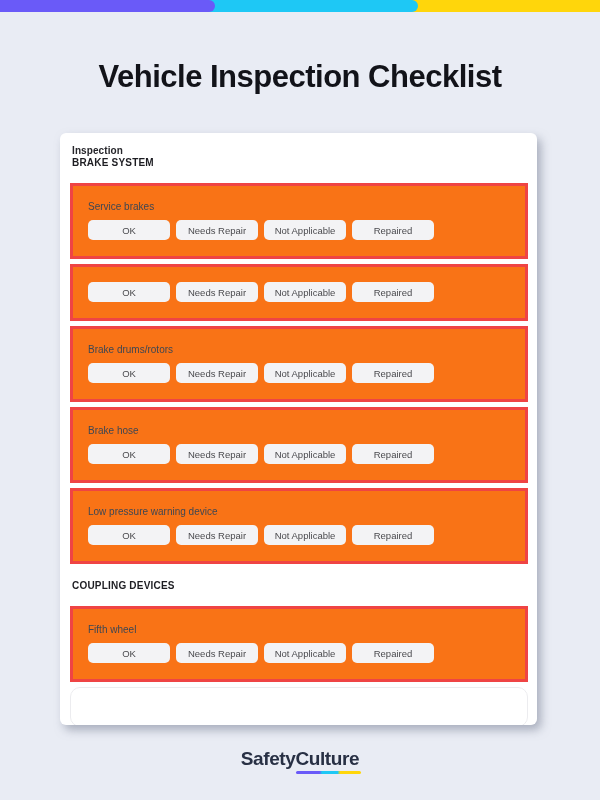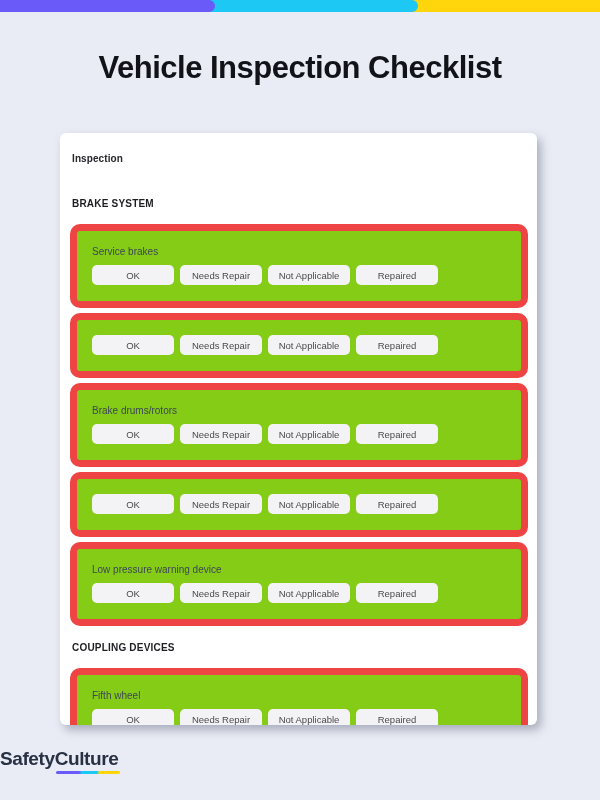--- a/index.html
+++ b/index.html
@@ -13,51 +13,51 @@
 
   
   .topbar { position: absolute; top: 0; left: 0; width: 600px; height: 12px; }
   .bar { position: absolute; top: 0; height: 12px; }
   .bar-yellow { left: 390px; right: 0; }
   .bar-cyan   { left: 190px; width: 228px; border-radius: 0 7px 7px 0; }
   .bar-purple { left: 0; width: 215px; border-radius: 0 7px 7px 0; }
 
   
   .page-title {
-    position: absolute; top: 49px; left: 0; width: 600px;
+    position: absolute; top: 58px; left: 0; width: 600px;
     text-align: center;
     font-size: 31px; line-height: 38px; font-weight: 800;
     letter-spacing: -0.5px; color: #121319;
   }
 
   
   .sheet {
     position: absolute; left: 60px; top: 133px;
     width: 477px; height: 592px;
     background: #ffffff;
     border-radius: 6px;
     box-shadow: 4px 5px 10px rgba(116,124,144,0.55);
-    padding: 20px 9px 0 10px;
+    padding: 12px 9px 0 10px;
     overflow: hidden;
   }
   .sheet-title {
     font-size: 10px; line-height: 12px; font-weight: bold;
     color: #26262b; margin-left: 2px; letter-spacing: 0.1px;
   }
-  .section { margin-top: 33px; }
+  .section { }
   .section + .section { margin-top: 16px; }
   .section-heading {
     font-size: 10px; line-height: 12px; font-weight: bold;
     color: #1d1d22; letter-spacing: 0.2px;
     margin: 0 0 14px 2px;
   }
   .item-card {
-    border: 7px solid #ef4444;
-    border-radius: 10px;
-    background: #84cc16;
+    border: 3px solid #ef4444;
+    border-radius: 0;
+    background: #f97316;
     padding: 15px 15px 16px 15px;
     margin-bottom: 5px;
   }
   .item-label {
     font-size: 10px; line-height: 12px;
     color: #3e4753; margin-bottom: 7px;
   }
   .item-buttons { display: flex; gap: 6px; }
   .opt-btn {
     width: 82px; height: 20px;
@@ -69,21 +69,21 @@
   }
   .item-cutoff {
     height: 40px;
     border: 1px solid #ececef;
     border-radius: 10px;
   }
 
   
   .footer {
     position: absolute; top: 748px; left: 0; width: 600px;
-    text-align: left;
+    text-align: center;
   }
   .brand {
     display: inline-block;
     font-size: 19px; font-weight: 800; letter-spacing: -0.4px;
     color: #283044;
   }
   .brand-right { position: relative; display: inline-block; }
   .brand-underline {
     position: absolute; left: 1px; right: -2px; bottom: -4px;
     height: 3px; border-radius: 2px;
@@ -125,20 +125,21 @@
         <div class="item-card">
           <div class="item-label">Brake drums/rotors</div>
           <div class="item-buttons">
             <button type="button" class="opt-btn">OK</button>
             <button type="button" class="opt-btn">Needs Repair</button>
             <button type="button" class="opt-btn">Not Applicable</button>
             <button type="button" class="opt-btn">Repaired</button>
           </div>
         </div>
         <div class="item-card">
+          <div class="item-label">Brake hose</div>
           <div class="item-buttons">
             <button type="button" class="opt-btn">OK</button>
             <button type="button" class="opt-btn">Needs Repair</button>
             <button type="button" class="opt-btn">Not Applicable</button>
             <button type="button" class="opt-btn">Repaired</button>
           </div>
         </div>
         <div class="item-card">
           <div class="item-label">Low pressure warning device</div>
           <div class="item-buttons">

